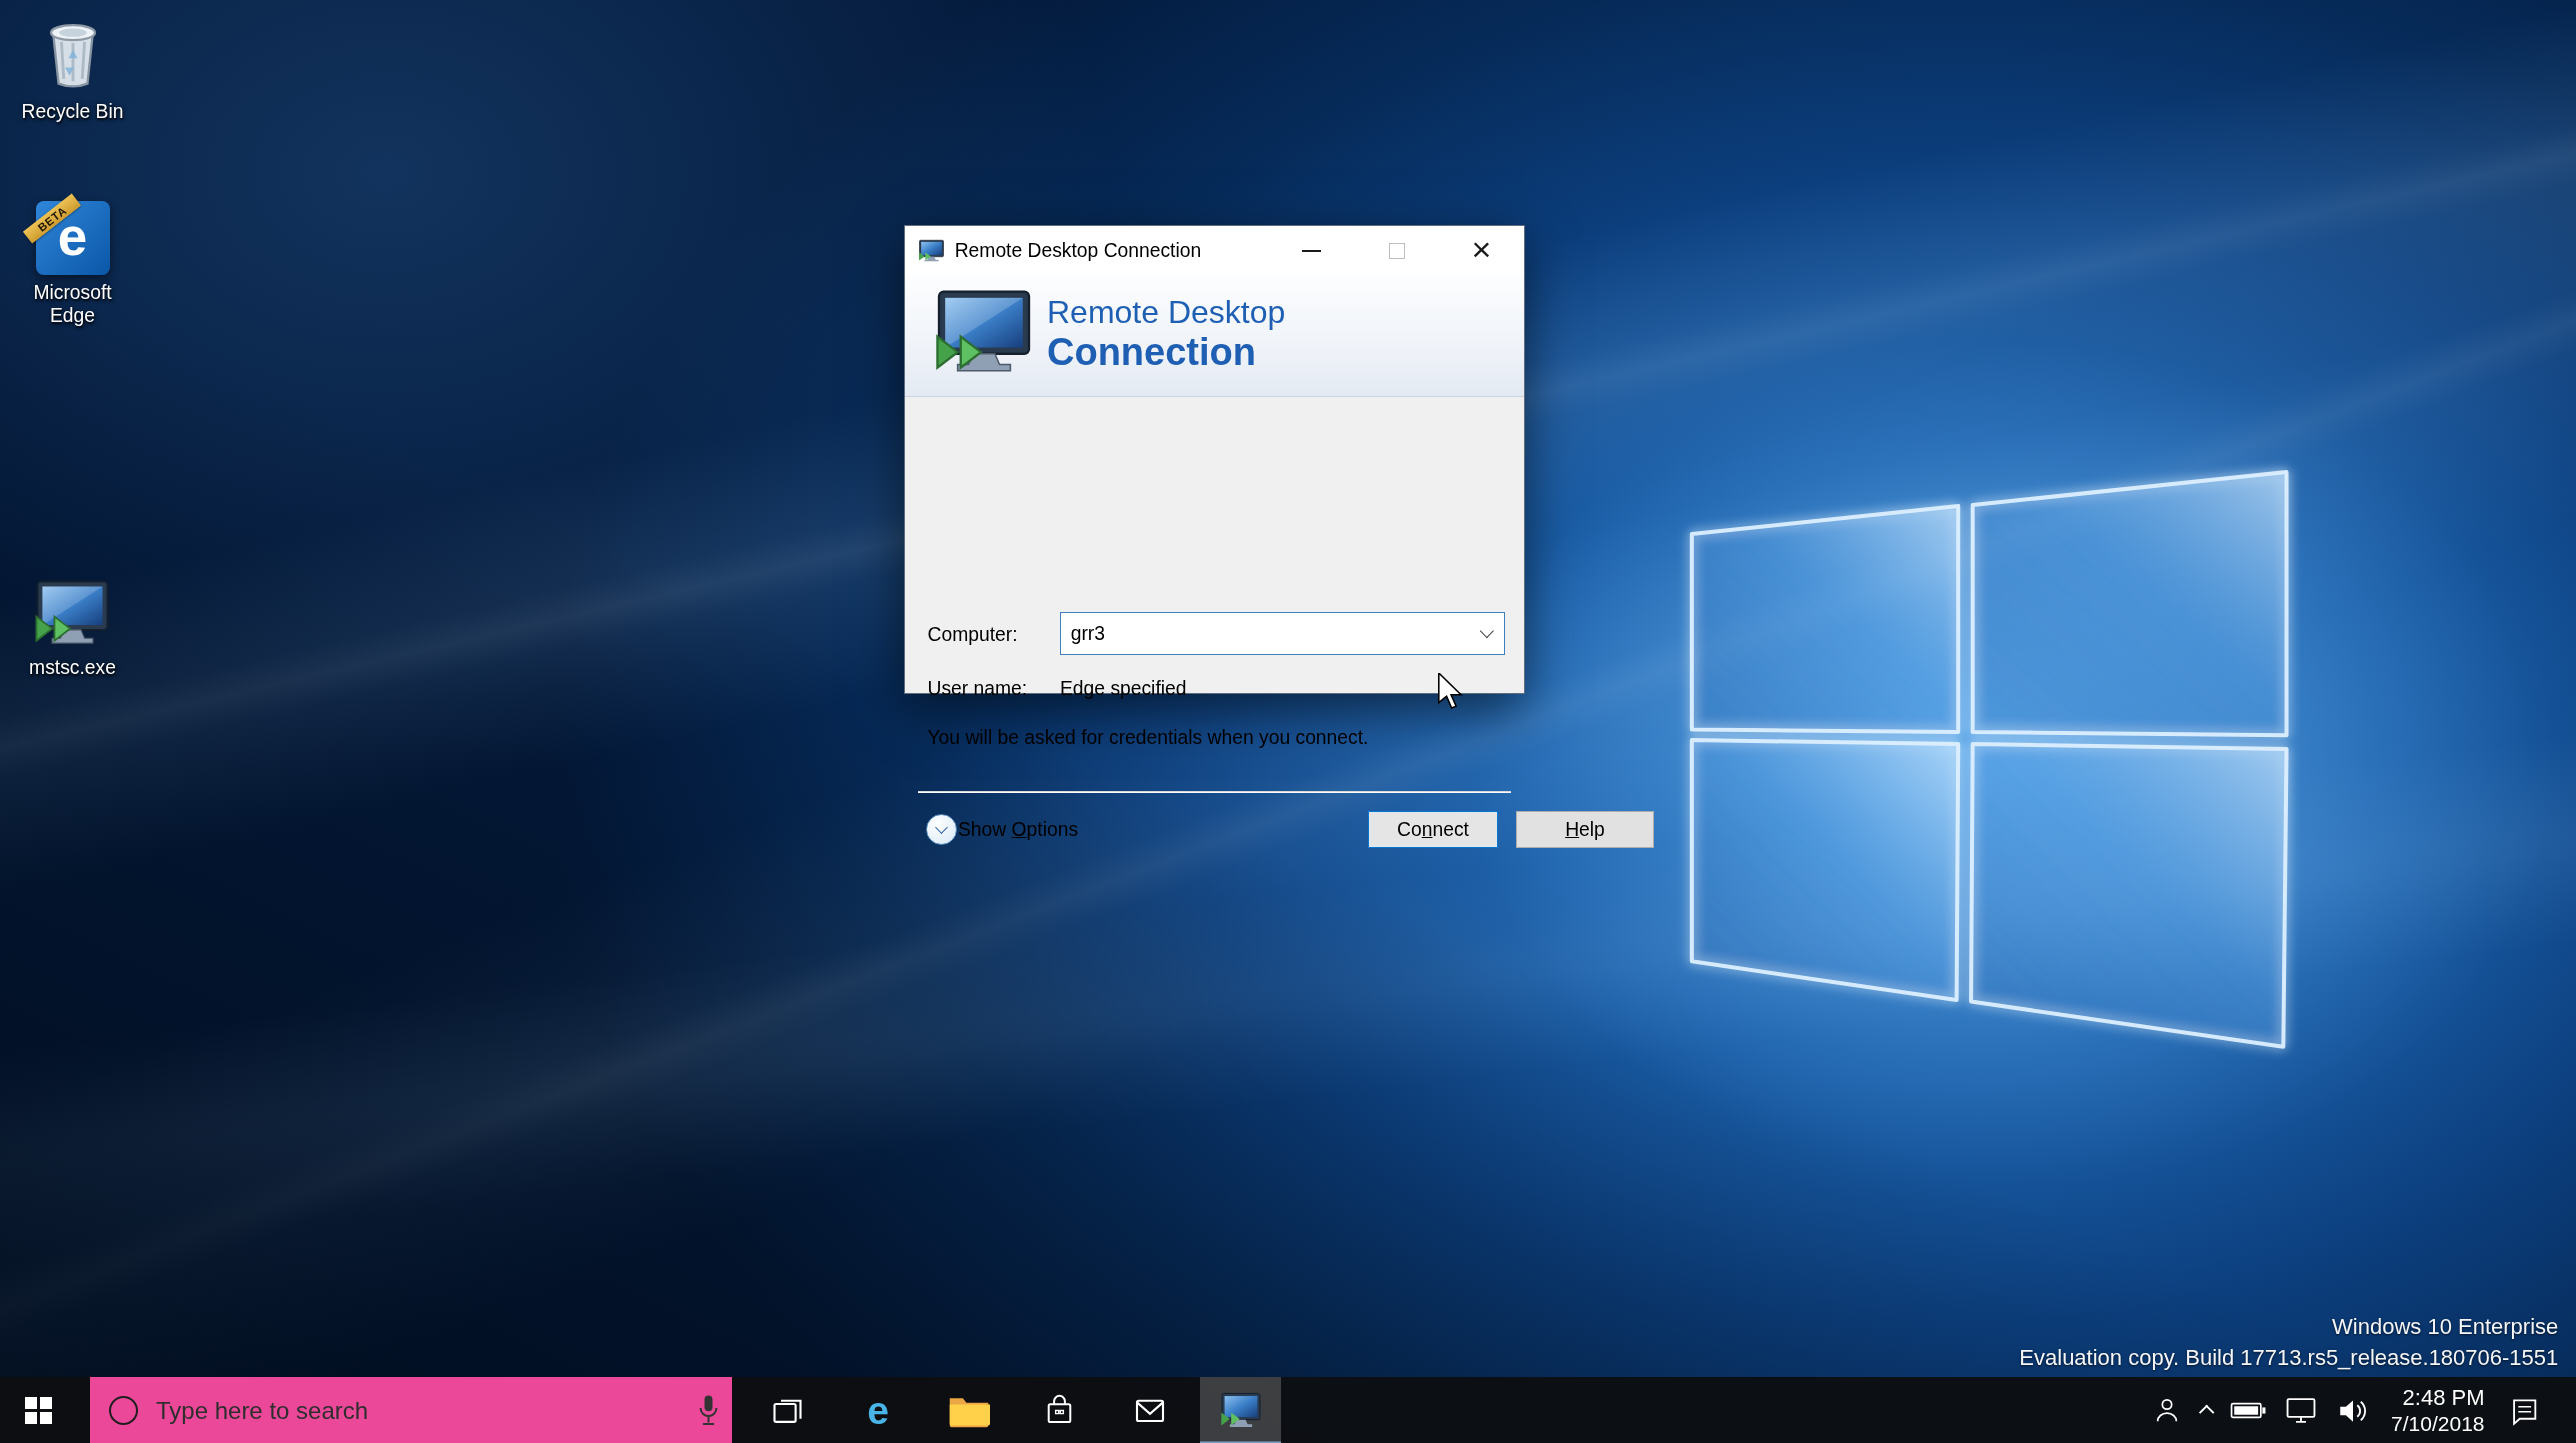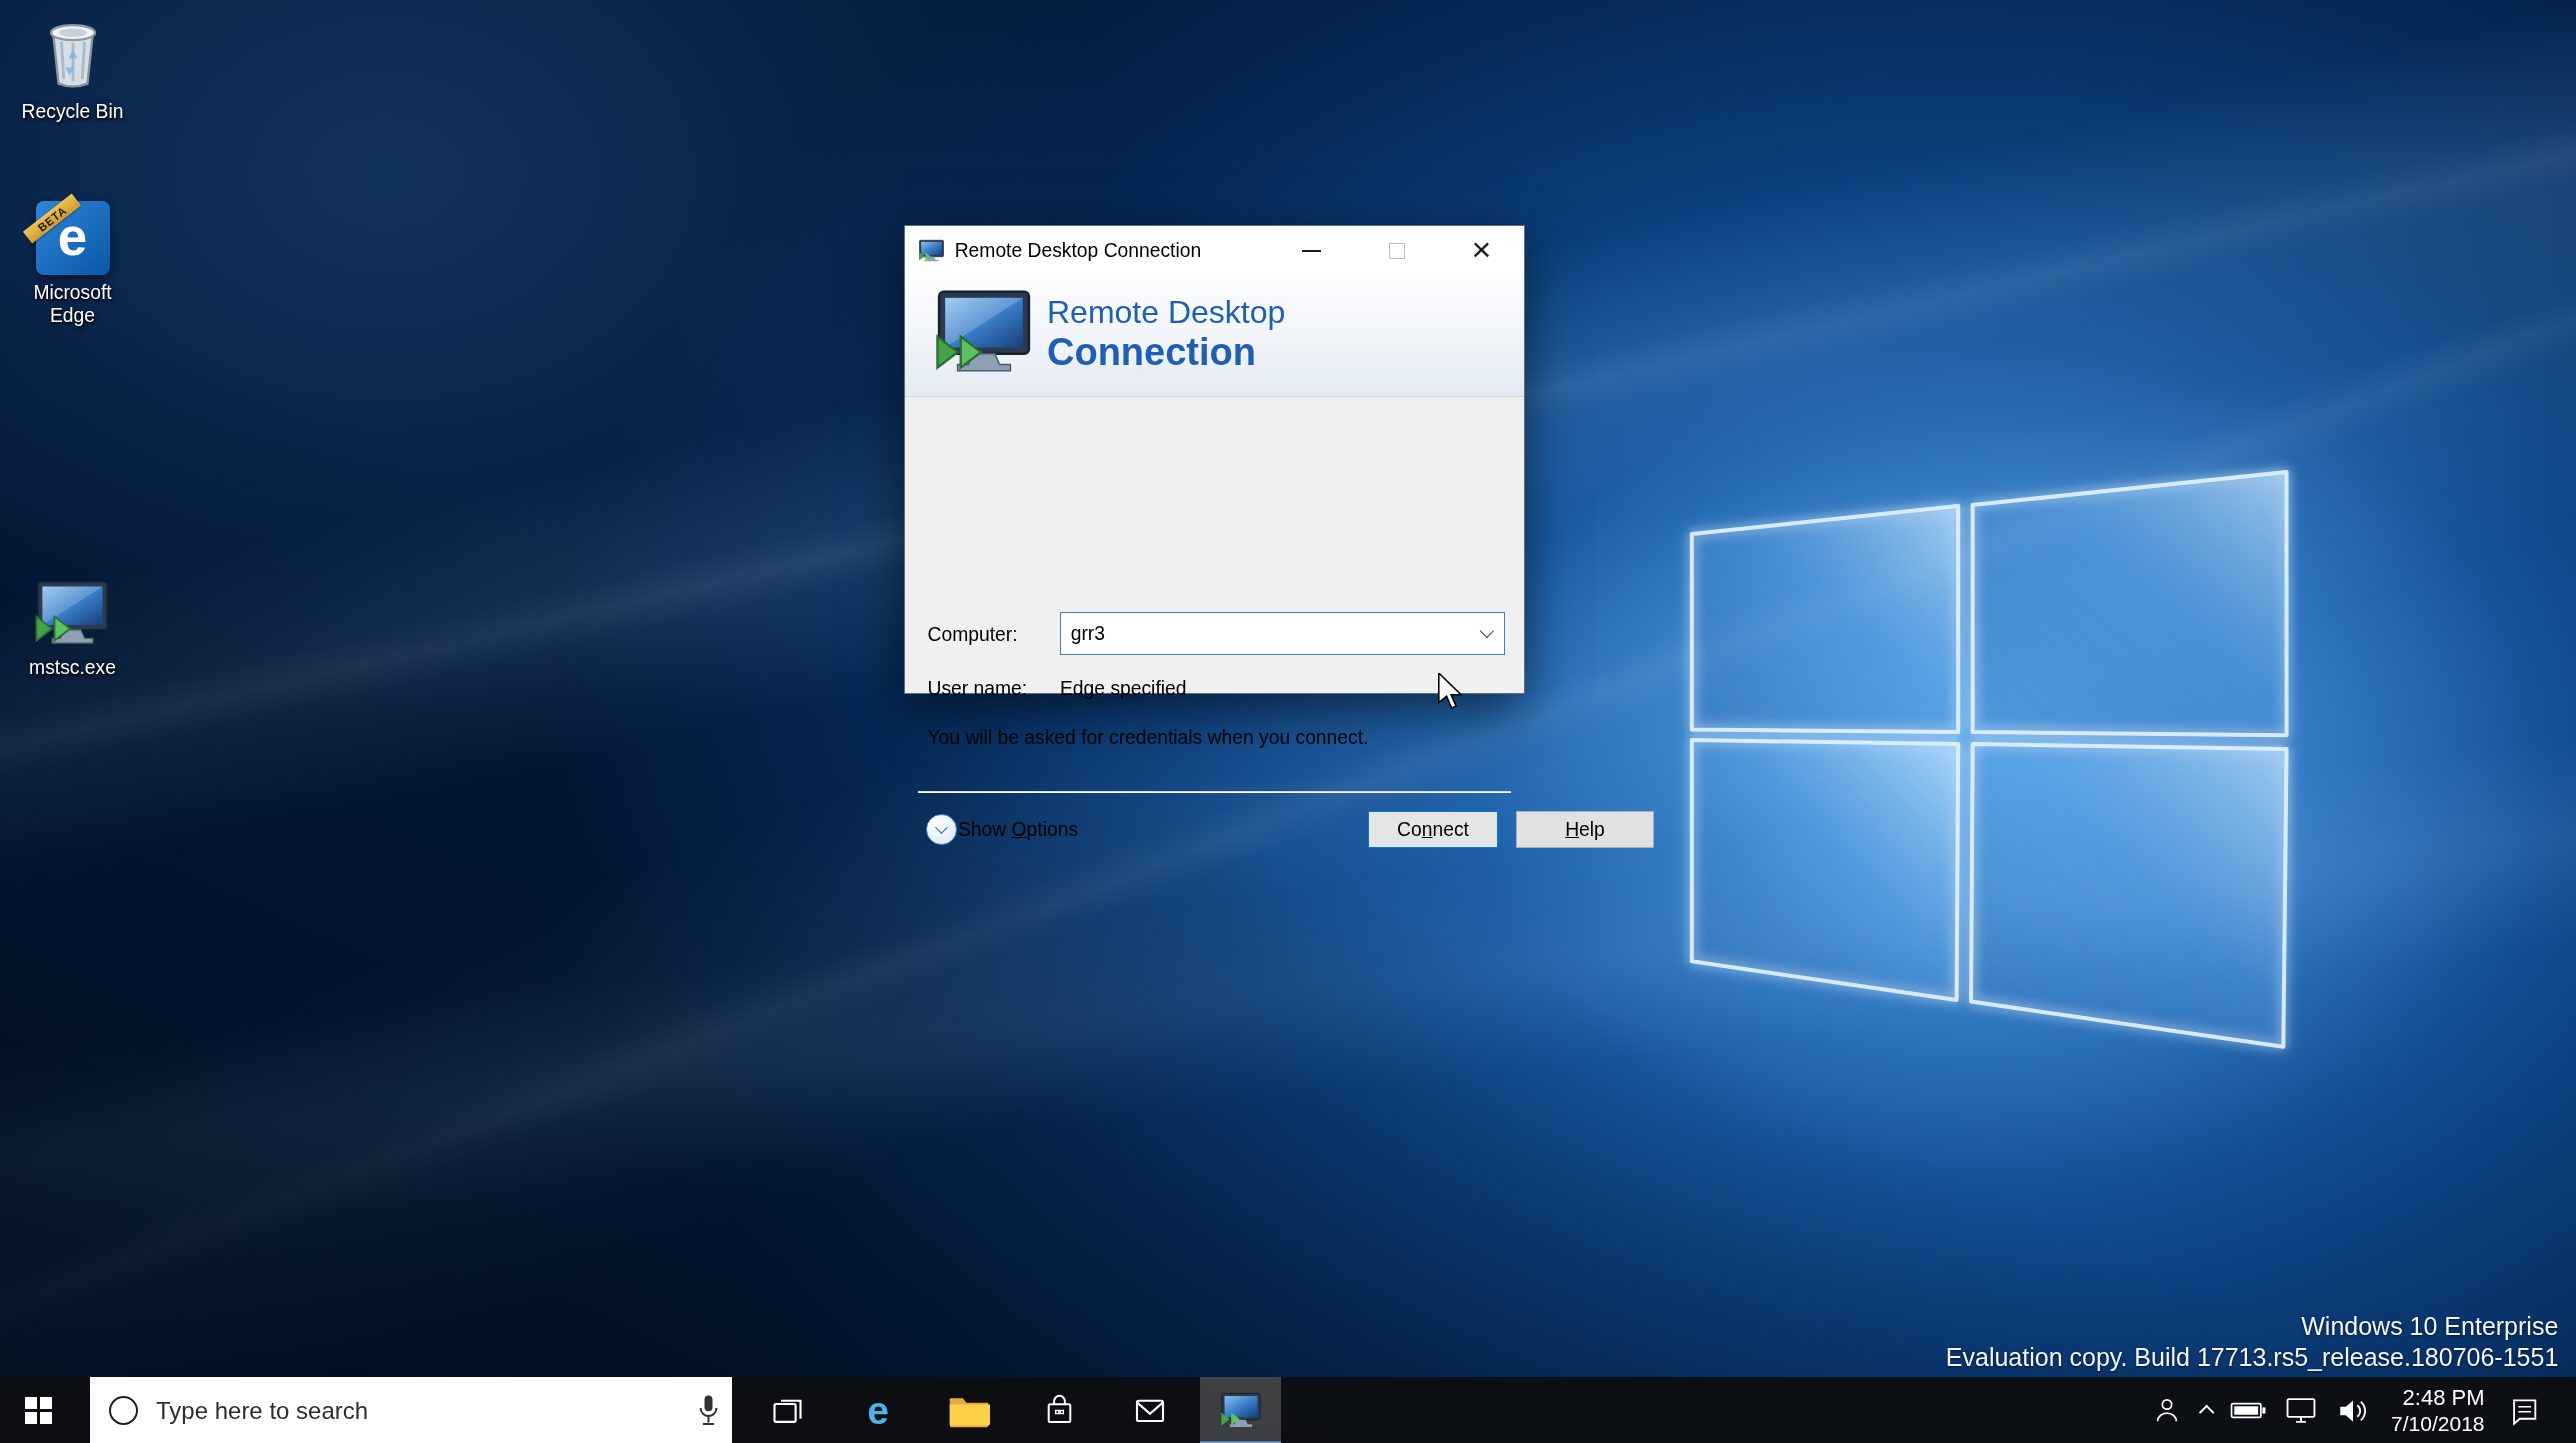--- a/index.html
+++ b/index.html
@@ -34,21 +34,21 @@
   .edge-tile { position:relative; width:74px; height:74px; border-radius:8px;
     background:linear-gradient(135deg,#2f86d8,#0b57a8); display:flex; align-items:center; justify-content:center;
     box-shadow:0 3.2px 8px rgba(0,0,0,0.45); overflow:visible; }
   .edge-tile .e-glyph { color:#fff; font-size:53px; font-weight:bold; line-height:1; margin-top:-3.2px; }
   .beta-ribbon { position:absolute; top:9.7px; left:-14.5px; transform:rotate(-38deg);
     background:linear-gradient(#edc255,#cf9c2e); color:#20180a; font-size:11.3px; font-weight:bold;
     letter-spacing:0.8px; padding:1.6px 14.5px; box-shadow:0 0.8px 2.4px rgba(0,0,0,0.4); }
 
   
   .watermark { position:absolute; right:17.7px; top:1311px; text-align:right; color:rgba(255,255,255,0.96);
-    font-size:25px; line-height:31px; text-shadow:0 0.8px 2.4px rgba(0,0,0,0.65); z-index:3; }
+    font-size:22px; line-height:31px; text-shadow:0 0.8px 2.4px rgba(0,0,0,0.65); z-index:3; }
 
   
   .dialog { position:absolute; left:904px; top:225px; width:621px; height:469px; background:#f0f0f0;
     border:0.8px solid #5f6d7c; box-shadow:0 14.5px 48px rgba(0,0,0,0.55); z-index:10; }
   .titlebar { position:absolute; left:0; top:0; right:0; height:50px; background:#ffffff; display:flex; align-items:center; }
   .titlebar .tb-icon { margin-left:13px; width:27px; height:24px; flex:0 0 auto; }
   .titlebar .tb-text { margin-left:9.7px; font-size:19.3px; color:#000; }
   .caption-buttons { position:absolute; right:0; top:0; height:50px; display:flex; }
   .cap-btn { width:85px; height:50px; display:flex; align-items:center; justify-content:center; }
   .glyph-min { width:19.3px; height:1.6px; background:#1a1a1a; }
@@ -75,21 +75,21 @@
   .btn { position:absolute; top:585px; height:37px; font-size:19.3px; color:#000; background:#e1e1e1;
     border:0.8px solid #adadad; font-family:"Liberation Sans",sans-serif; cursor:pointer; }
   .btn-connect { left:463px; width:130px; border:1.6px solid #0078d7; background:#e5e5e5; }
   .btn-help { left:611px; width:138px; }
 
   
   .taskbar { position:absolute; left:0; top:1377px; width:2576px; height:67px; background:rgba(12,14,18,0.97); z-index:20; }
   .tb-start { position:absolute; left:0; top:0; width:77px; height:67px; display:flex; align-items:center; justify-content:center; }
   .win-flag { display:grid; grid-template-columns:12px 12px; grid-template-rows:12px 12px; gap:2.4px; }
   .win-flag div { background:#fff; }
-  .tb-search { position:absolute; left:90px; top:0; width:642px; height:67px; background:#ffffff;
+  .tb-search { position:absolute; left:90px; top:0; width:642px; height:67px; background:#ec4899;
     display:flex; align-items:center; }
   .cortana-ring { width:29px; height:29px; border-radius:50%; border:2.4px solid #1f1f1f; margin-left:19.3px; flex:0 0 auto; }
   .tb-search input { flex:1; border:none; outline:none; font-size:24px; color:#1f1f1f; margin-left:17.7px;
     font-family:"Liberation Sans",sans-serif; background:transparent; }
   .tb-search input::placeholder { color:#2e2e2e; }
   .mic-wrap { width:48px; flex:0 0 auto; display:flex; justify-content:center; }
   .tb-apps { position:absolute; left:747px; top:0; height:67px; display:flex; }
   .tb-app { width:81px; height:67px; margin-right:9.7px; display:flex; align-items:center; justify-content:center; }
   .tb-app.active { background:rgba(165,165,165,0.32); box-shadow:inset 0 -2.4px 0 rgba(140,190,235,0.8); }
   .edge-task-glyph { font-size:39px; font-weight:bold; color:#48b4e8; line-height:1; }

